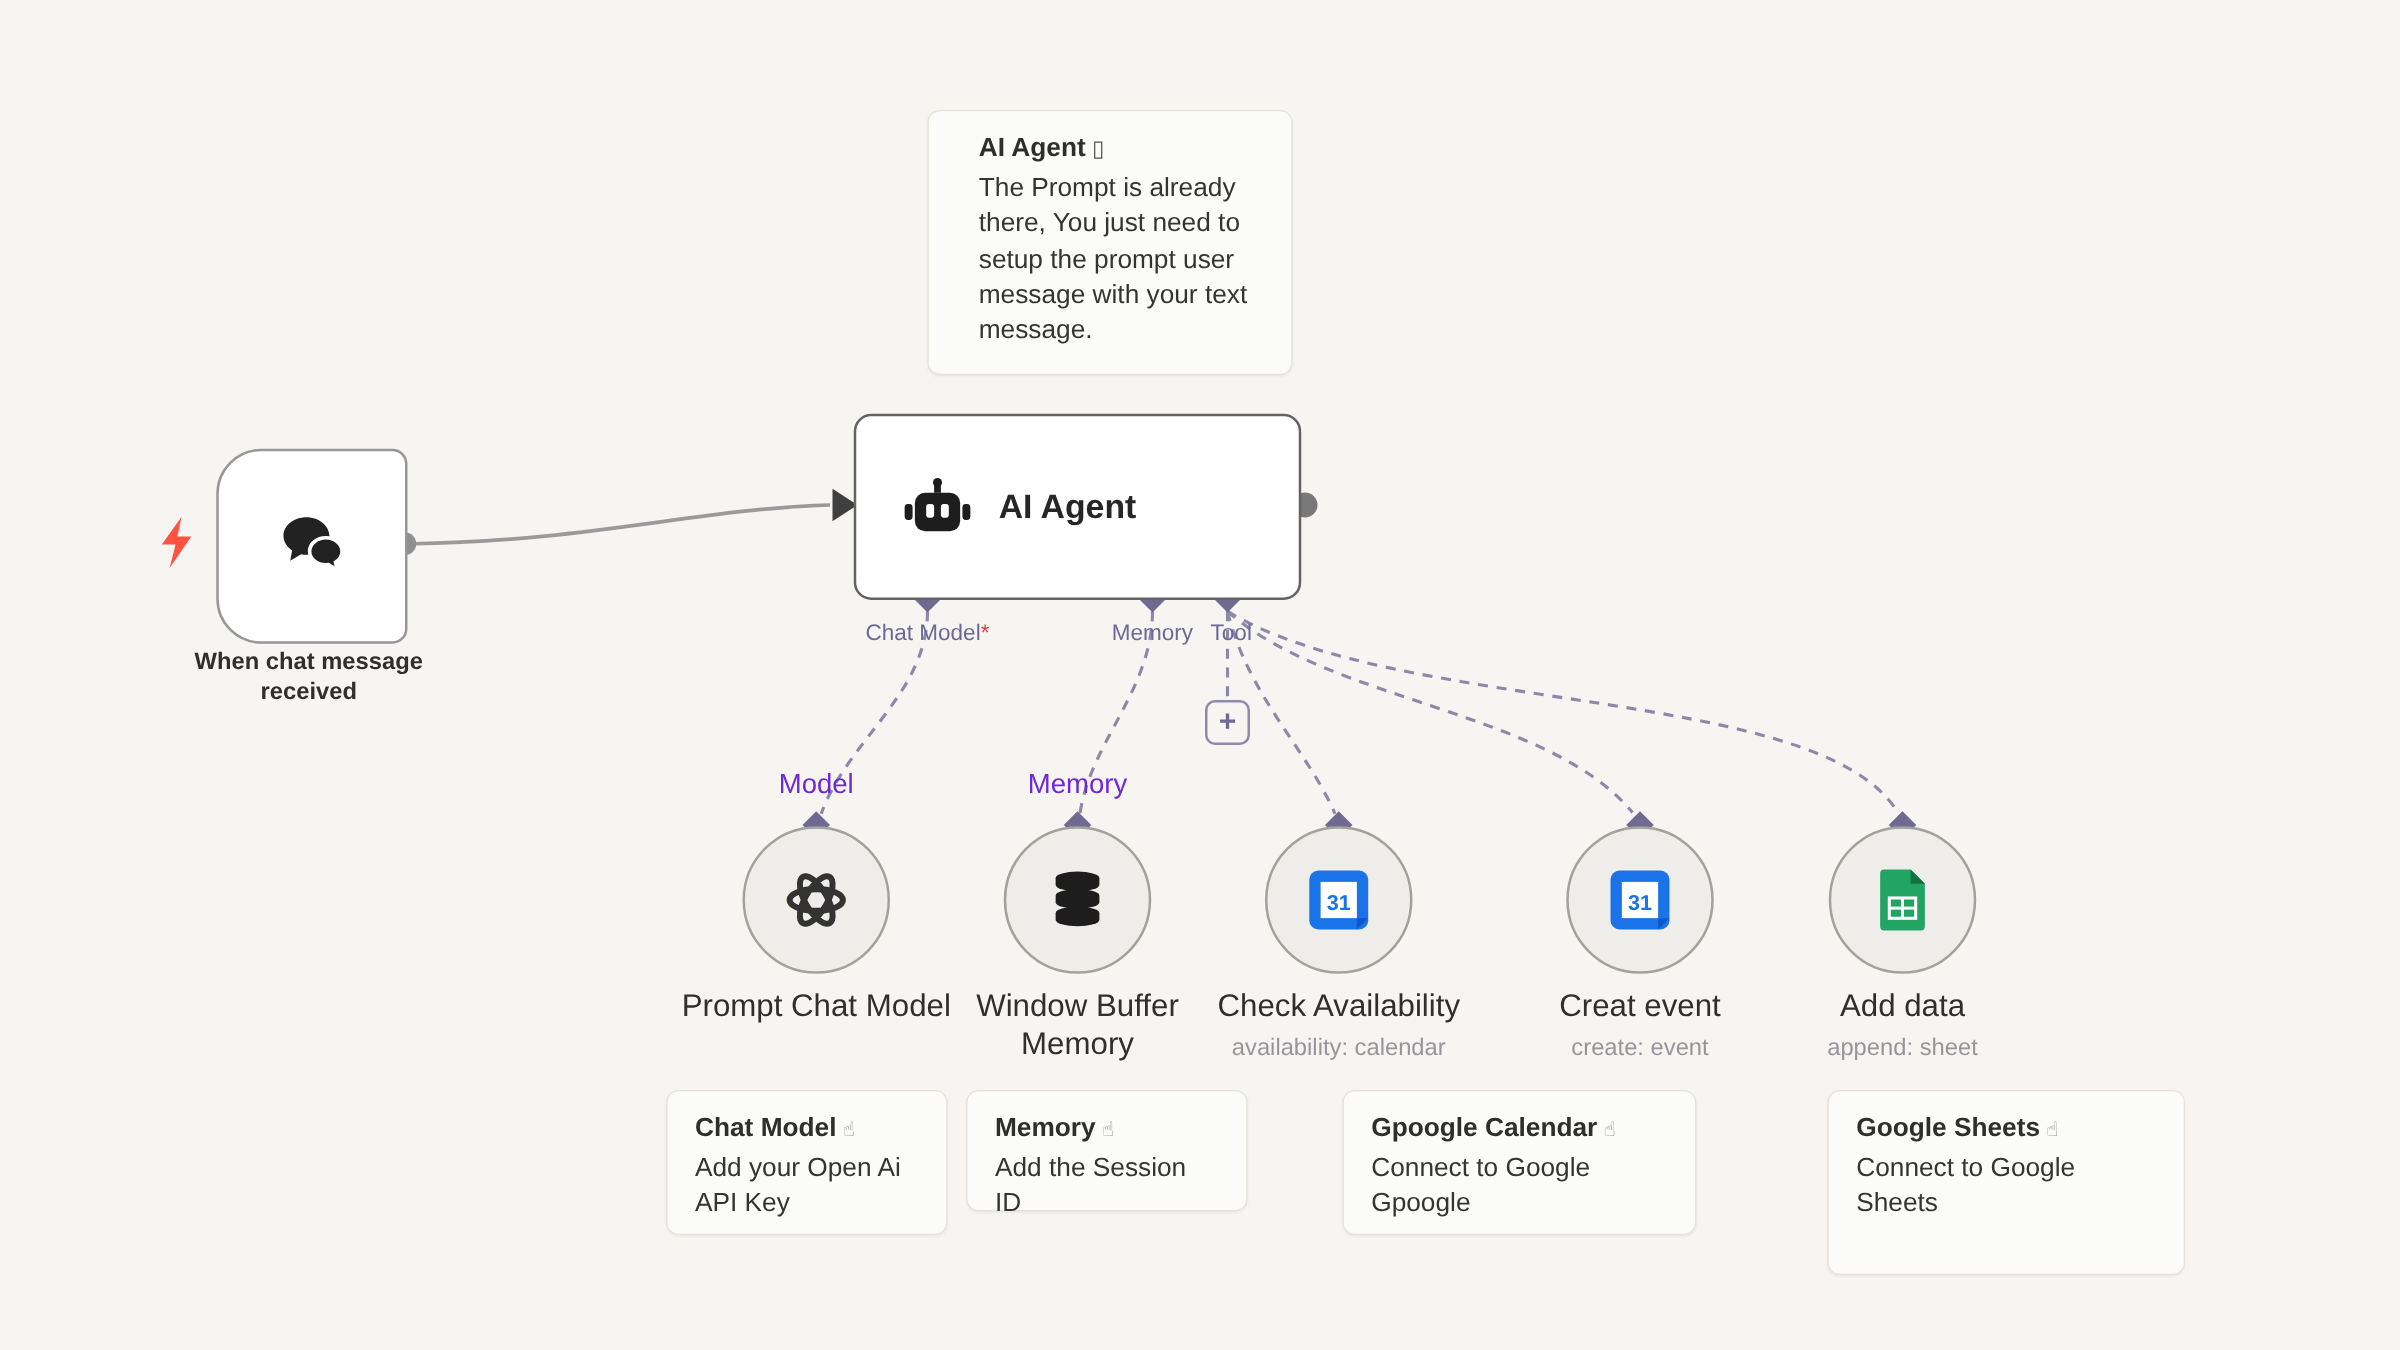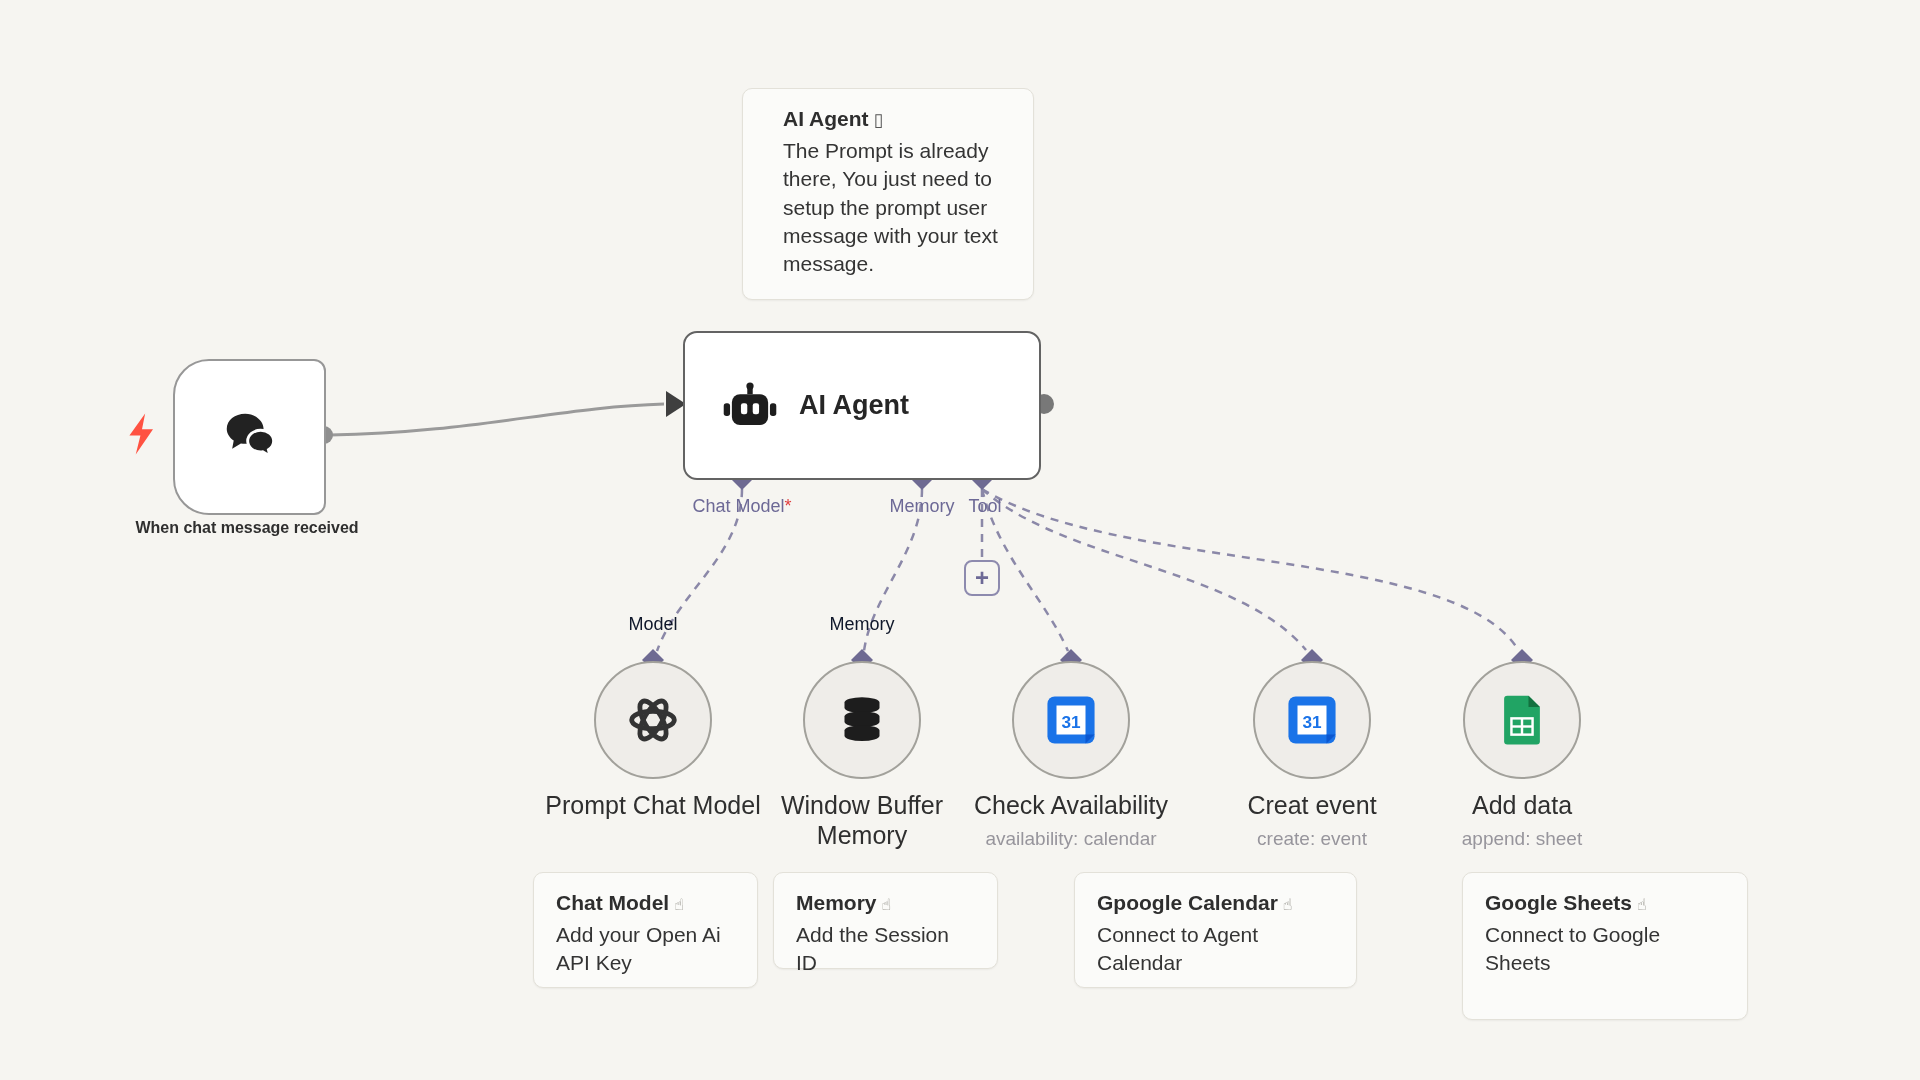--- a/index.html
+++ b/index.html
@@ -23,21 +23,21 @@
   .sticky .s-body{font-size:21px;line-height:1.35;color:#343434;}
 
   
   .trigger-node{
     position:absolute;left:173px;top:359px;width:149px;height:152px;
     background:#ffffff;border:2px solid #979797;border-radius:36px 12px 12px 36px;
     display:flex;align-items:center;justify-content:center;z-index:2;
   }
   .trigger-label{
     position:absolute;left:127px;top:518px;width:240px;text-align:center;
-    font-size:16px;font-weight:600;color:#2f2f2f;line-height:1.25;z-index:2;
+    font-size:19px;font-weight:600;color:#2f2f2f;line-height:1.25;z-index:2;
   }
   .bolt{position:absolute;left:123px;top:412px;z-index:3;}
 
   
   .agent-node{
     position:absolute;left:683px;top:331px;width:358px;height:149px;
     background:#ffffff;border:2px solid #636363;border-radius:14px;
     display:flex;align-items:center;padding-left:36px;gap:20px;
     box-sizing:border-box;z-index:2;
   }
@@ -62,21 +62,21 @@
     background:#efede9;border:2px solid #a2a19b;
     display:flex;align-items:center;justify-content:center;
     box-sizing:border-box;z-index:2;
   }
   .node-caption{
     position:absolute;text-align:center;z-index:2;
   }
   .node-title{font-size:25px;font-weight:500;color:#2f2f2f;line-height:1.2;}
   .node-subtitle{font-size:19px;color:#97959c;margin-top:8px;}
   .conn-label{
-    position:absolute;font-size:18px;color:#0f172a;text-align:center;width:120px;z-index:3;
+    position:absolute;font-size:22px;color:#6d28d9;text-align:center;width:120px;z-index:3;
   }
 </style>
 </head>
 <body>
 
 <div id="canvas">
 
   <svg id="wires" width="1920" height="1080">
 
     <path d="M 330 435 C 470 433, 560 407, 664 404" fill="none" stroke="#9a9a9a" stroke-width="3"></path>
@@ -218,20 +218,20 @@
   <div class="sticky" style="left:533px;top:872px;width:225px;height:116px;">
     <div class="s-title"><span>Chat Model</span><span class="s-hand">☝</span></div>
     <div class="s-body">Add your Open Ai API Key</div>
   </div>
   <div class="sticky" style="left:773px;top:872px;width:225px;height:97px;">
     <div class="s-title"><span>Memory</span><span class="s-hand">☝</span></div>
     <div class="s-body">Add the Session ID</div>
   </div>
   <div class="sticky" style="left:1074px;top:872px;width:283px;height:116px;">
     <div class="s-title"><span>Gpoogle Calendar</span><span class="s-hand">☝</span></div>
-    <div class="s-body">Connect to Agent Calendar</div>
+    <div class="s-body">Connect to Google Gpoogle</div>
   </div>
   <div class="sticky" style="left:1462px;top:872px;width:286px;height:148px;">
     <div class="s-title"><span>Google Sheets</span><span class="s-hand">☝</span></div>
     <div class="s-body">Connect to Google Sheets</div>
   </div>
 
 </div>
 
 </body></html>

